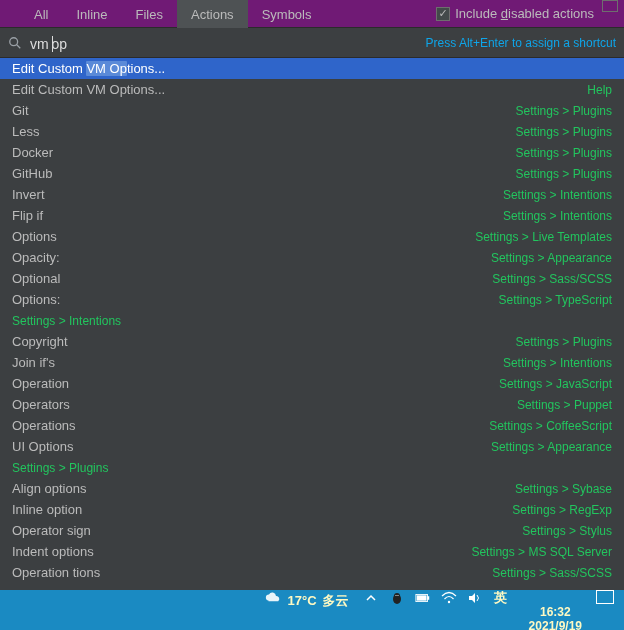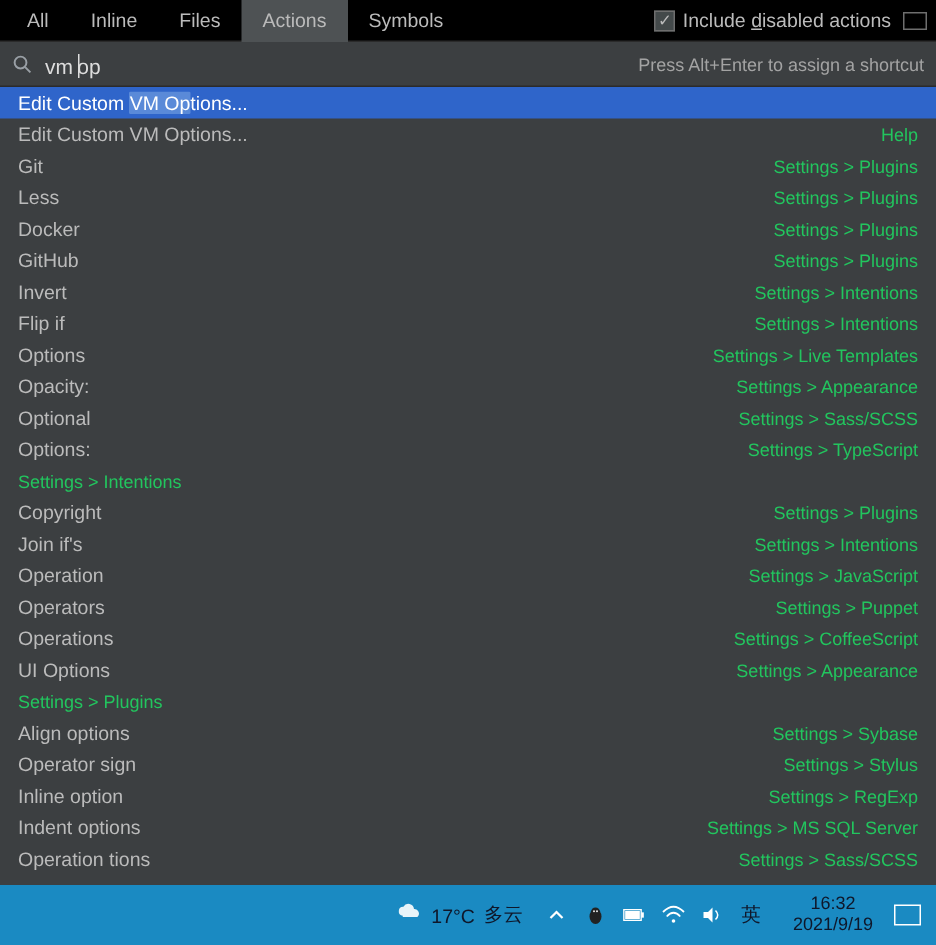--- a/index.html
+++ b/index.html
@@ -8,25 +8,24 @@
       height: 630px;
       font-family: "Segoe UI", Arial, sans-serif;
       font-size: 13px;
       background: #3c3f41;
       color: #bbbbbb;
       overflow: hidden;
       position: relative;
     }
     .tabs {
       display: flex;
-      align-items: center;
       height: 28px;
-      background: #000000;
+      background: #701a75;
       border-bottom: 1px solid #2b2b2b;
-      padding-left: 4px;
+      padding-left: 20px;
     }
     .tab {
       padding: 0 14px;
       height: 28px;
       display: flex;
       align-items: center;
       cursor: pointer;
       color: #bbbbbb;
     }
     .tab.active {
@@ -79,21 +78,21 @@
     .caret {
       display: inline-block;
       width: 1px;
       height: 16px;
       background: #dddddd;
       position: relative;
       top: 3px;
       margin: 0 -1px;
     }
     .shortcut-hint {
-      color: #a3a3a3;
+      color: #0ea5e9;
       font-size: 12px;
     }
     .results {
       overflow-y: hidden;
       height: calc(100% - 28px - 30px - 40px);
     }
     .result-row {
       display: flex;
       align-items: center;
       height: 21px;
@@ -117,25 +116,26 @@
       color: #fff;
     }
     .underline { text-decoration: underline; }
 
     .taskbar {
       position: absolute;
       left: 0; right: 0; bottom: 0;
       height: 40px;
       background: #1a8ac2;
       display: flex;
-      align-items: center;
-      color: #0f172a;
+      align-items: flex-start;
+      color: #fef9c3;
       font-size: 13px;
       padding: 0 6px;
       gap: 8px;
+      font-weight: bold;
     }
     .taskbar-spacer { flex: 1; }
     .weather { display: flex; align-items: center; gap: 6px; }
     .tray-icons { display: flex; align-items: center; gap: 10px; margin: 0 6px; }
     .tray-icon { width: 16px; height: 16px; display:flex; align-items:center; justify-content:center; }
     .clock { text-align: center; line-height: 1.15; font-size: 12px; margin: 16px 6px;}
     .notif {
       width: 18px; height: 14px; border: 1px solid #ffffff;
       position: relative; margin-right: 4px;
     }
@@ -249,26 +249,26 @@
       <span class="result-path">Settings &gt; Appearance</span>
     </div>
     <div class="result-row">
       <span class="result-path">Settings &gt; Plugins</span>
     </div>
     <div class="result-row">
       <span class="result-label">Align options</span>
       <span class="result-path">Settings &gt; Sybase</span>
     </div>
     <div class="result-row">
+      <span class="result-label">Inline option</span>
+      <span class="result-path">Settings &gt; RegExp</span>
+    </div>
+    <div class="result-row">
       <span class="result-label">Operator sign</span>
       <span class="result-path">Settings &gt; Stylus</span>
-    </div>
-    <div class="result-row">
-      <span class="result-label">Inline option</span>
-      <span class="result-path">Settings &gt; RegExp</span>
     </div>
     <div class="result-row">
       <span class="result-label">Indent options</span>
       <span class="result-path">Settings &gt; MS SQL Server</span>
     </div>
     <div class="result-row">
       <span class="result-label">Operation tions</span>
       <span class="result-path">Settings &gt; Sass/SCSS</span>
     </div>
   </div>

